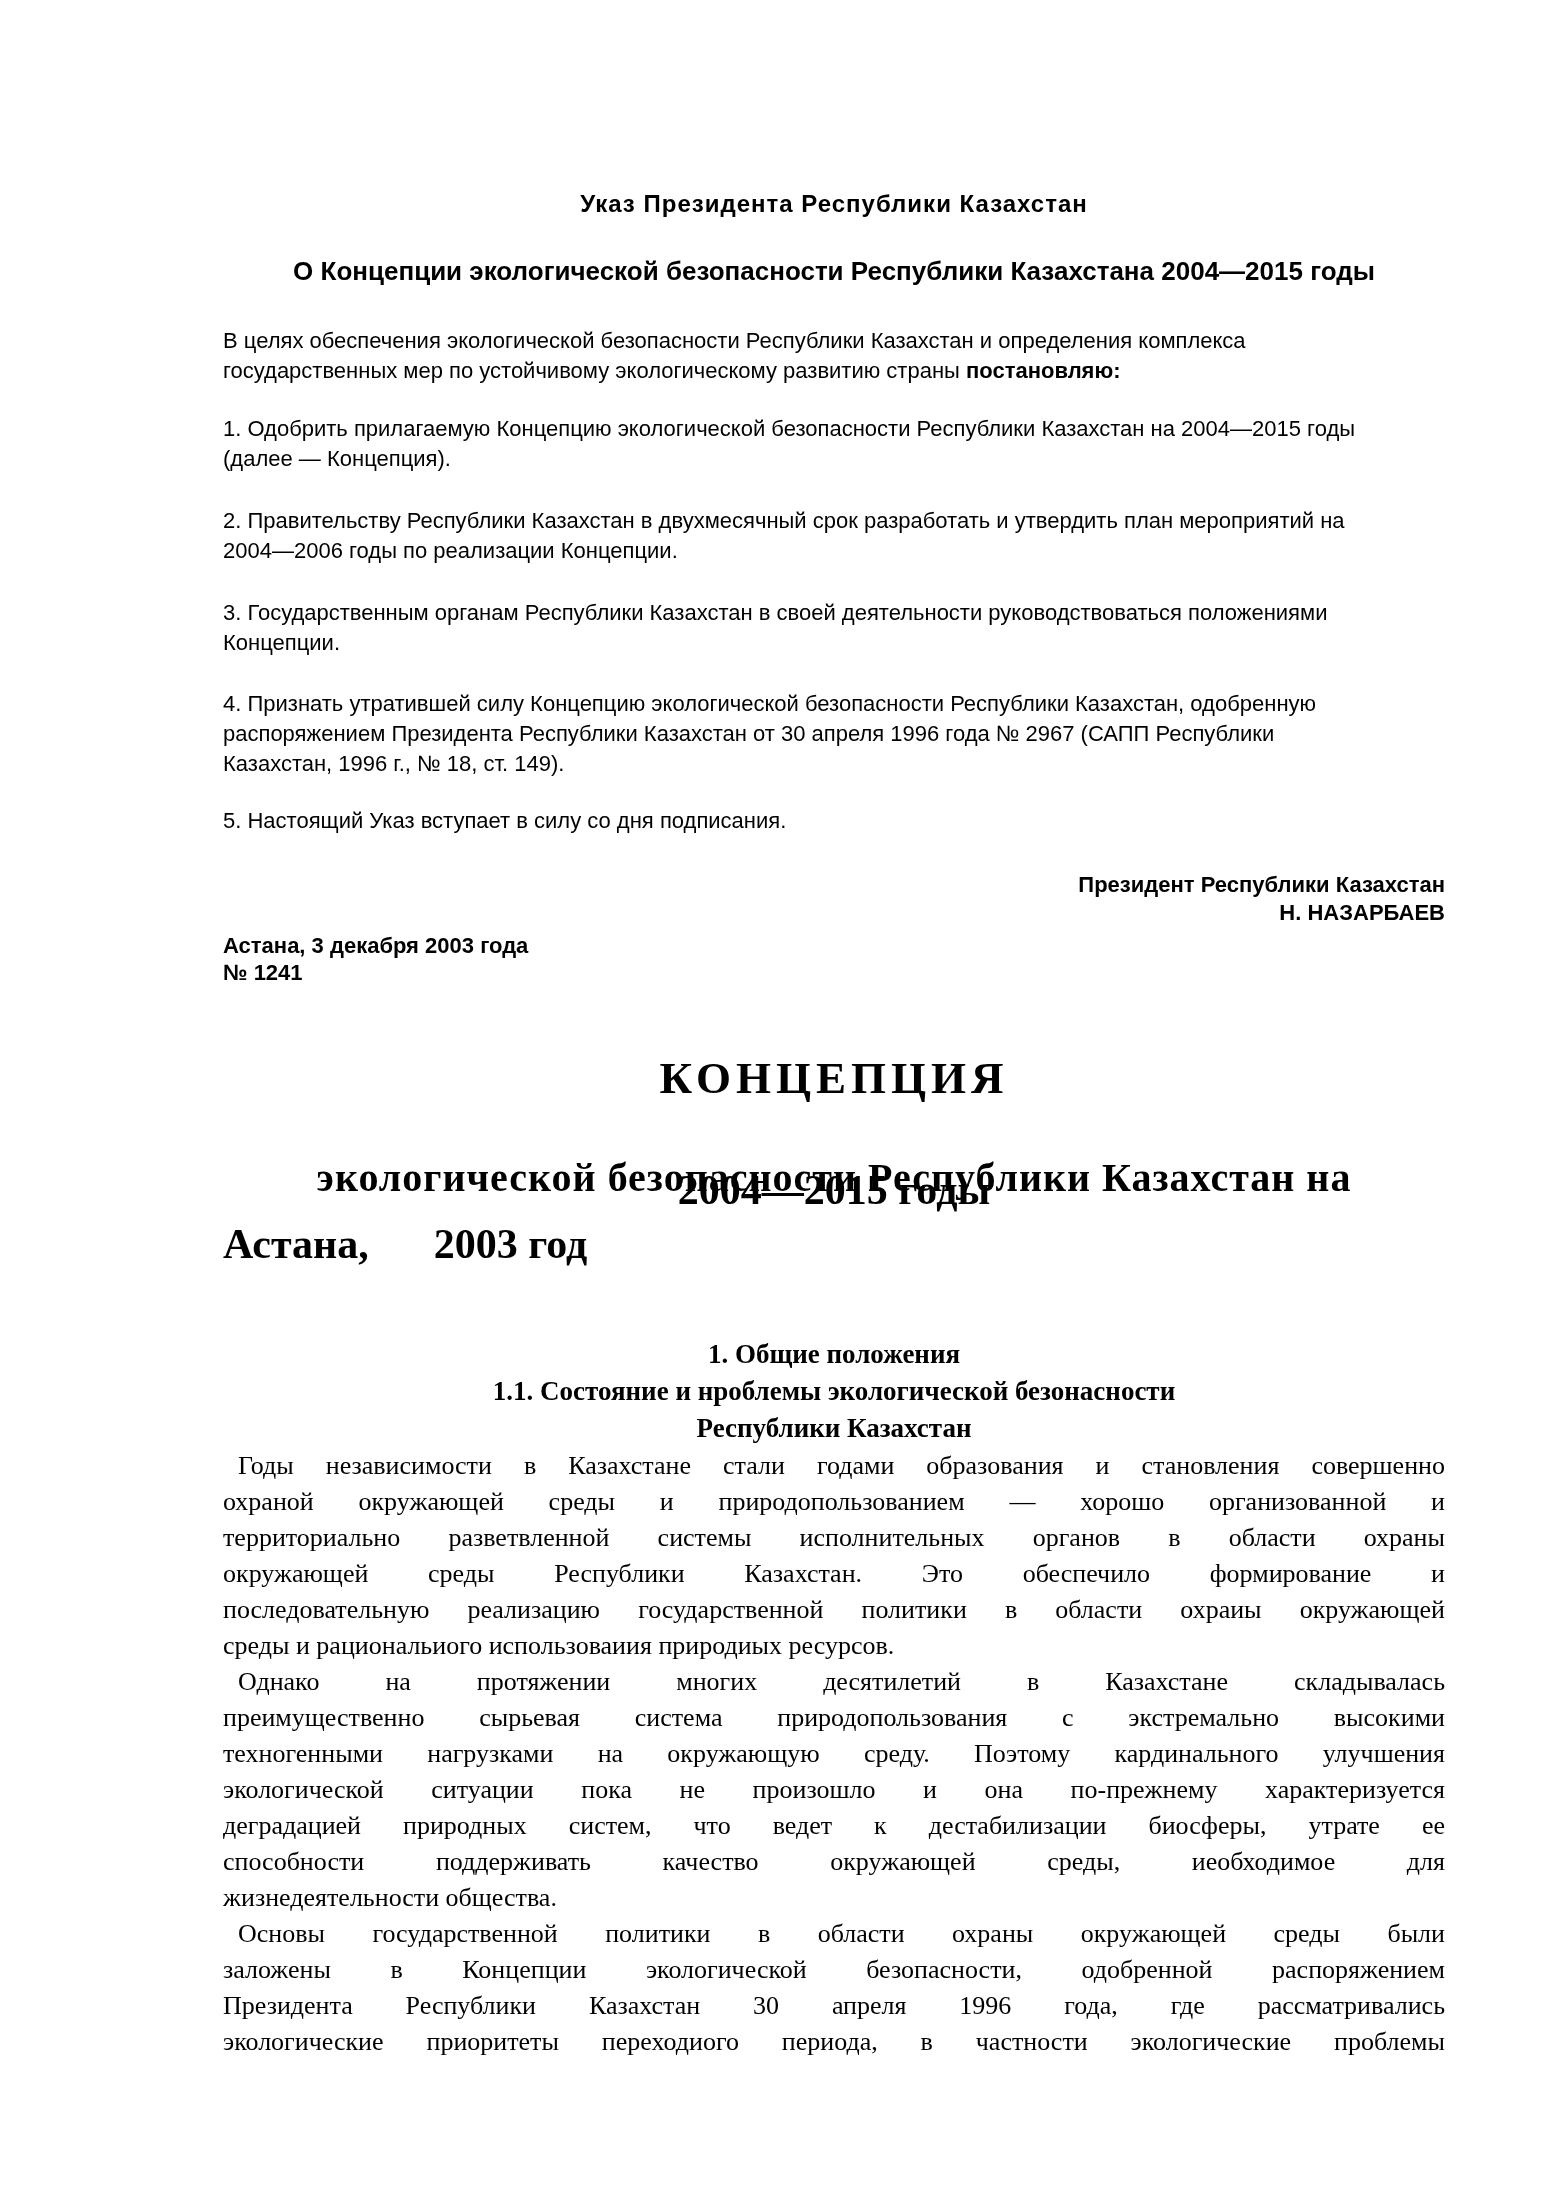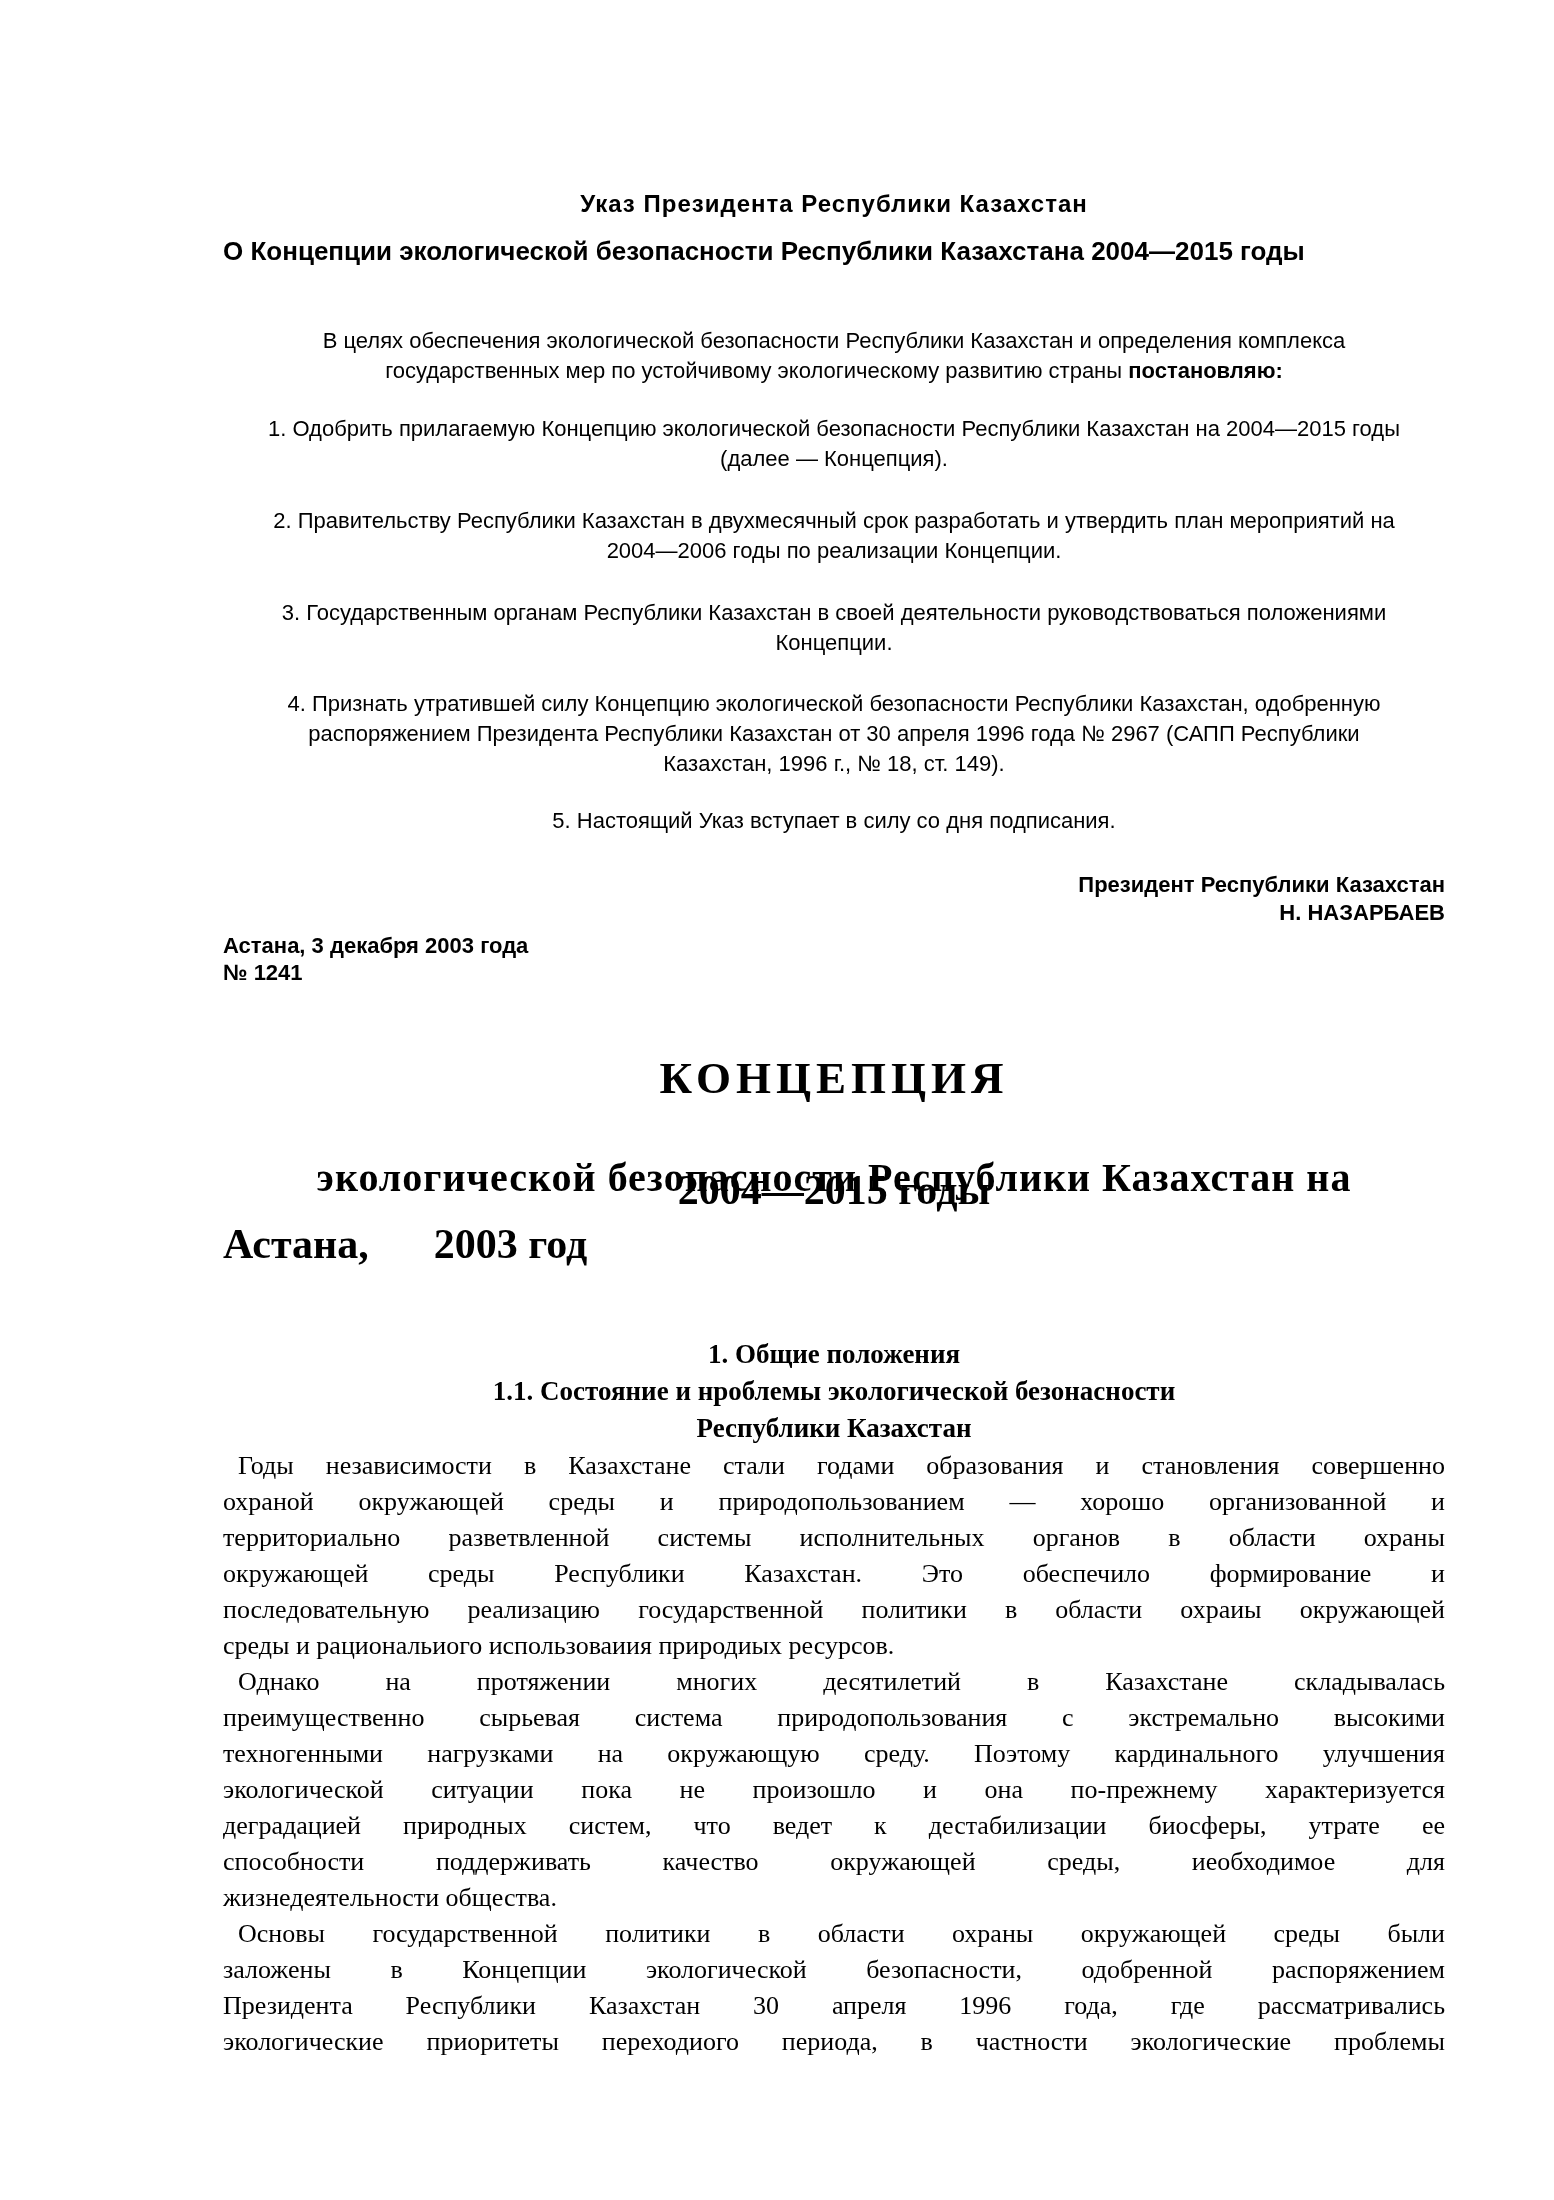--- a/index.html
+++ b/index.html
@@ -10,23 +10,23 @@
     background: #ffffff;
     color: #000000;
     overflow: hidden;
     margin-top: 44px;
   }
   .abs { position: absolute; left: 223px; width: 1222px; }
   .sans { font-family: "Liberation Sans", sans-serif; }
   .serif { font-family: "Liberation Serif", serif; }
 
   .doc-title    { top: 146px; font-size: 24px; font-weight: bold; text-align: center; letter-spacing: 1px; }
-  .doc-subtitle { top: 192px; font-size: 26px; font-weight: bold; }
+  .doc-subtitle { top: 212px; font-size: 26px; font-weight: bold; text-align: center; }
 
-  .para { font-size: 22px; line-height: 30px; white-space: pre-line; text-align: center; }
+  .para { font-size: 22px; line-height: 30px; white-space: pre-line; text-align: left; }
   .p-intro { top: 282px; }
   .p-item1 { top: 370px; }
   .p-item2 { top: 462px; }
   .p-item3 { top: 554px; }
   .p-item4 { top: 645px; }
   .p-item5 { top: 762px; }
   .bold { font-weight: bold; }
 
   .signature { top: 827px; text-align: right; font-weight: bold; font-size: 22px; line-height: 28px; }
   .place     { top: 888px; text-align: left;  font-weight: bold; font-size: 22px; line-height: 27px; }

